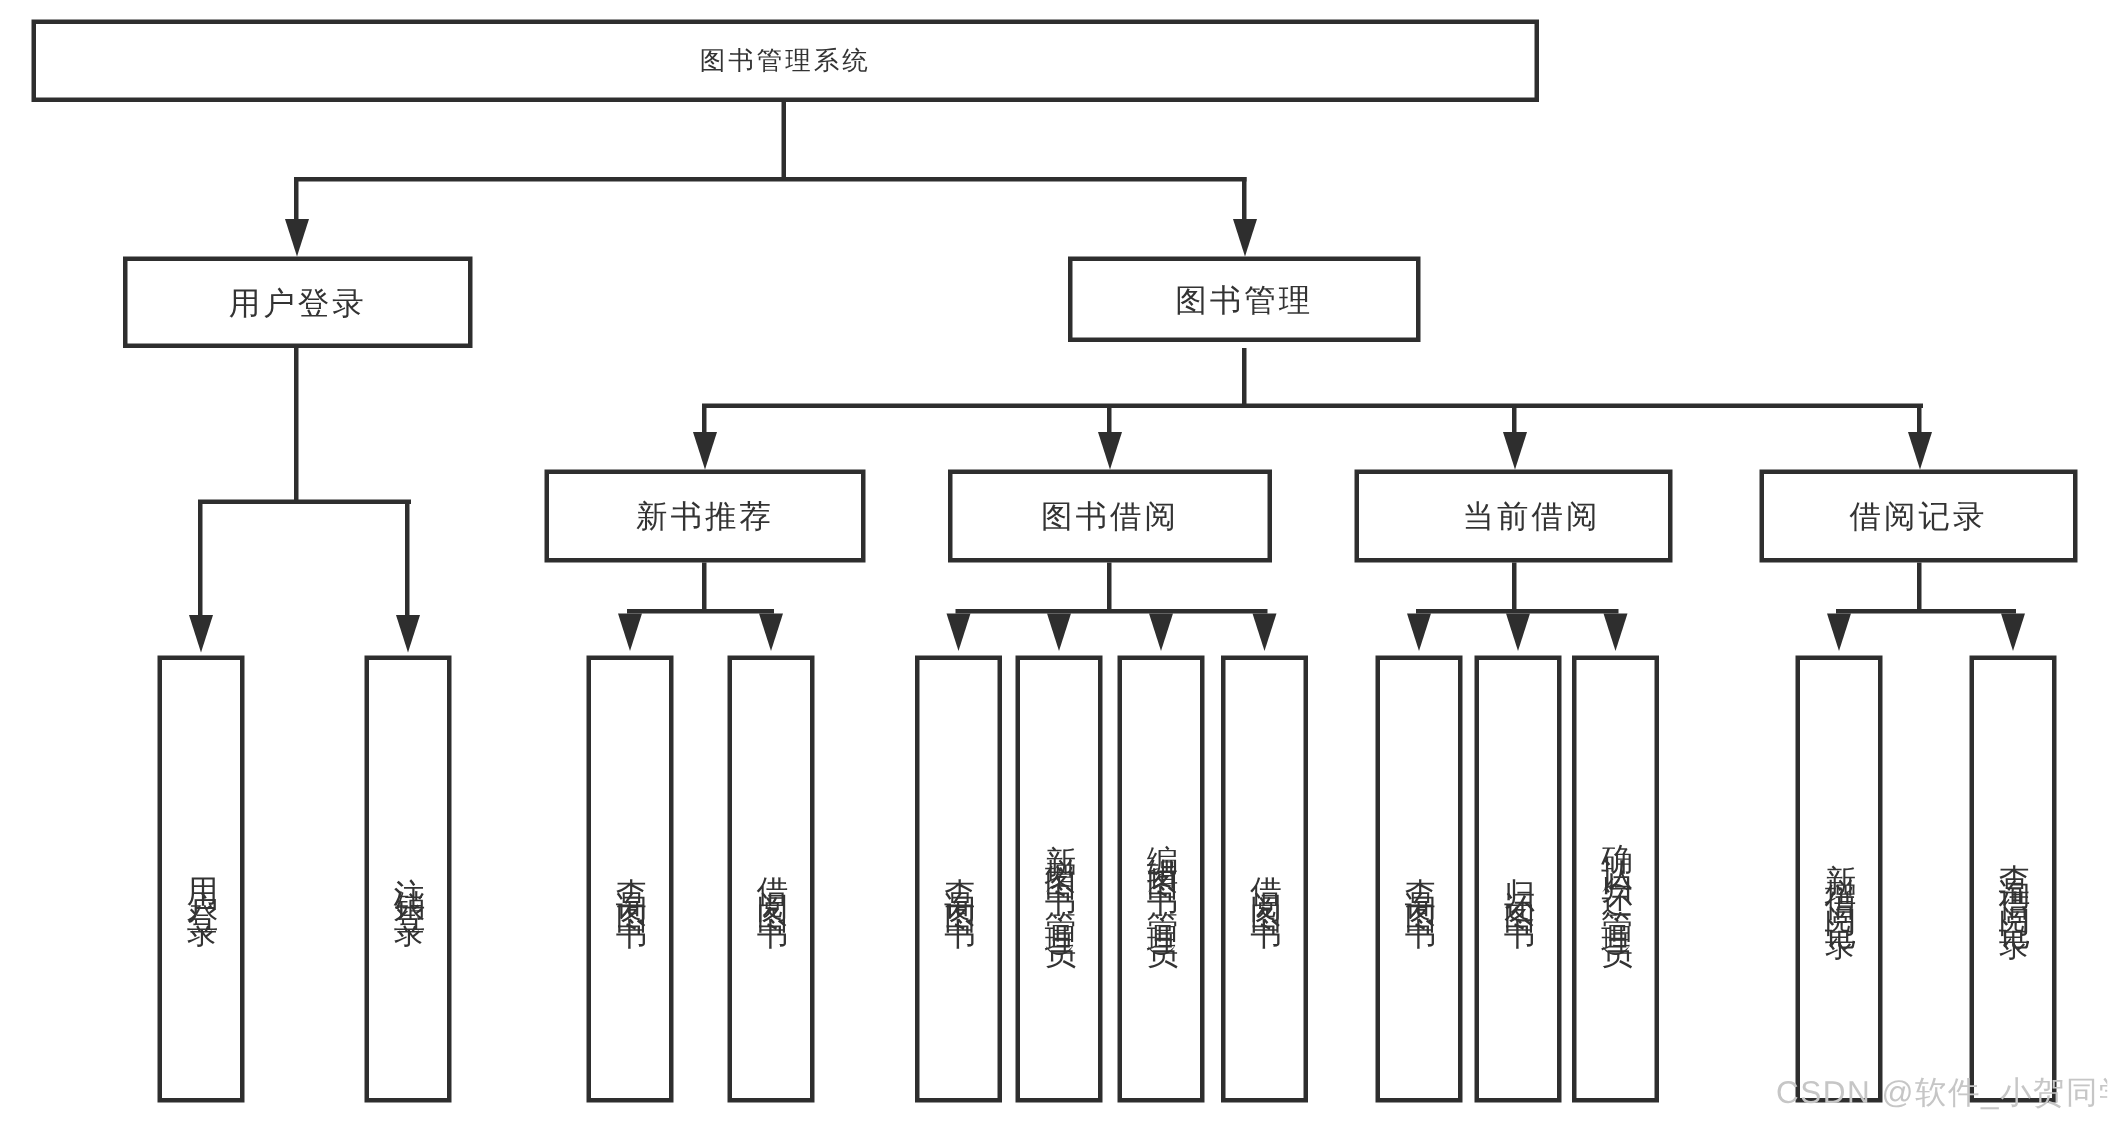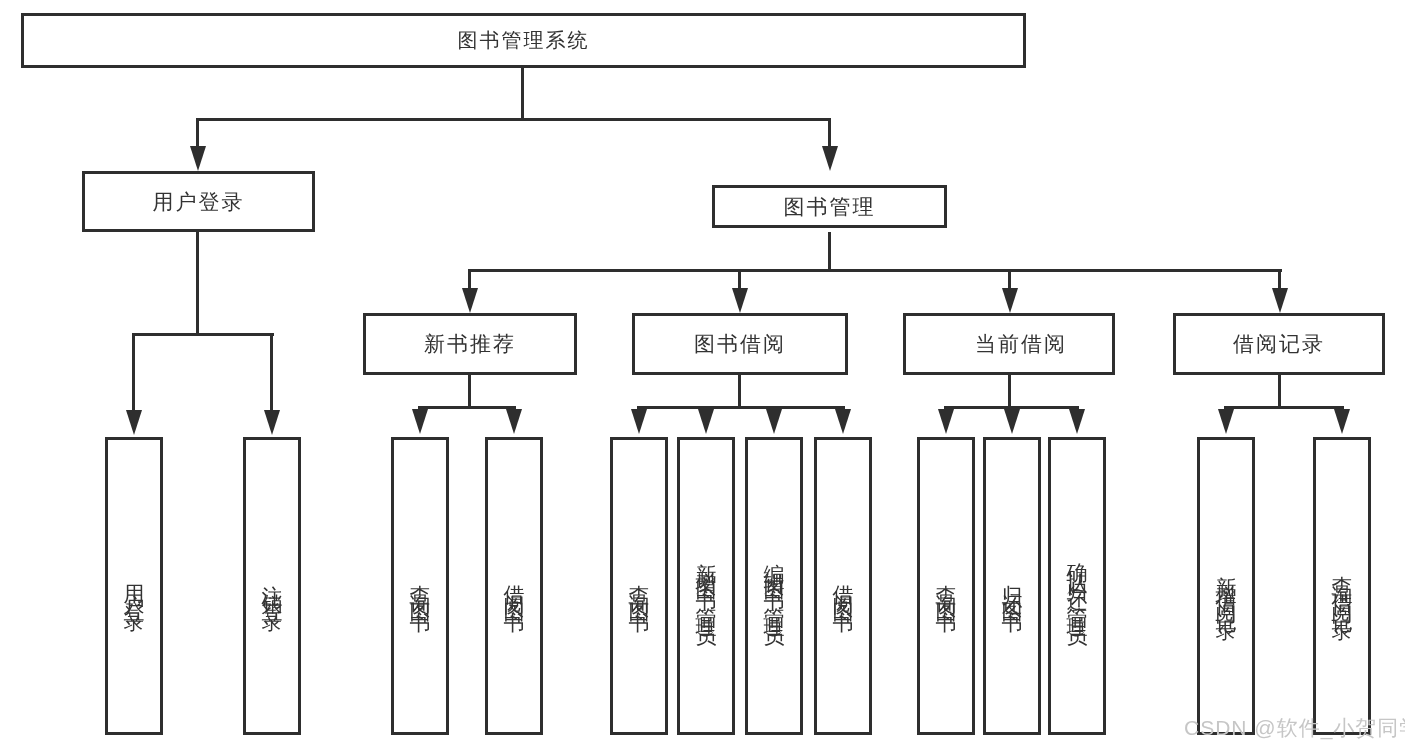--- a/index.html
+++ b/index.html
@@ -23,21 +23,21 @@
     border:3px solid var(--line);
     background:#fff;
     display:flex;
     align-items:center;
     justify-content:center;
     font-size:21px;
     letter-spacing:2px;
     color:var(--text);
     white-space:nowrap;
   }
-  .root{font-size:20px;}
+  .root{font-size:17px;}
   .vbox{
     position:absolute;
     box-sizing:border-box;
     border:3px solid var(--line);
     background:#fff;
     display:flex;
     align-items:center;
     justify-content:center;
     writing-mode:vertical-rl;
     text-orientation:mixed;
@@ -67,21 +67,21 @@
   }
 </style>
 </head>
 <body>
 
 <div id="stage">
 
   <div class="box root" style="left:21px;top:13px;width:1005px;height:55px;">图书管理系统</div>
 
   <div class="box" style="left:82px;top:171px;width:233px;height:61px;">用户登录</div>
-  <div class="box" style="left:712px;top:171px;width:235px;height:43px;margin-top:14px;">图书管理</div>
+  <div class="box" style="left:712px;top:171px;width:235px;height:57px;">图书管理</div>
 
   <div class="box" style="left:632px;top:313px;width:216px;height:62px;">图书借阅</div>
   <div class="box" style="left:363px;top:313px;width:214px;height:62px;">新书推荐</div>
   <div class="box" style="left:903px;top:313px;width:212px;height:62px;padding-left:24px;">当前借阅</div>
   <div class="box" style="left:1173px;top:313px;width:212px;height:62px;">借阅记录</div>
 
   <div class="vbox" style="left:105px;">用户登录</div>
   <div class="vbox" style="left:243px;">注销登录</div>
 
   <div class="vbox" style="left:391px;">查询图书</div>

